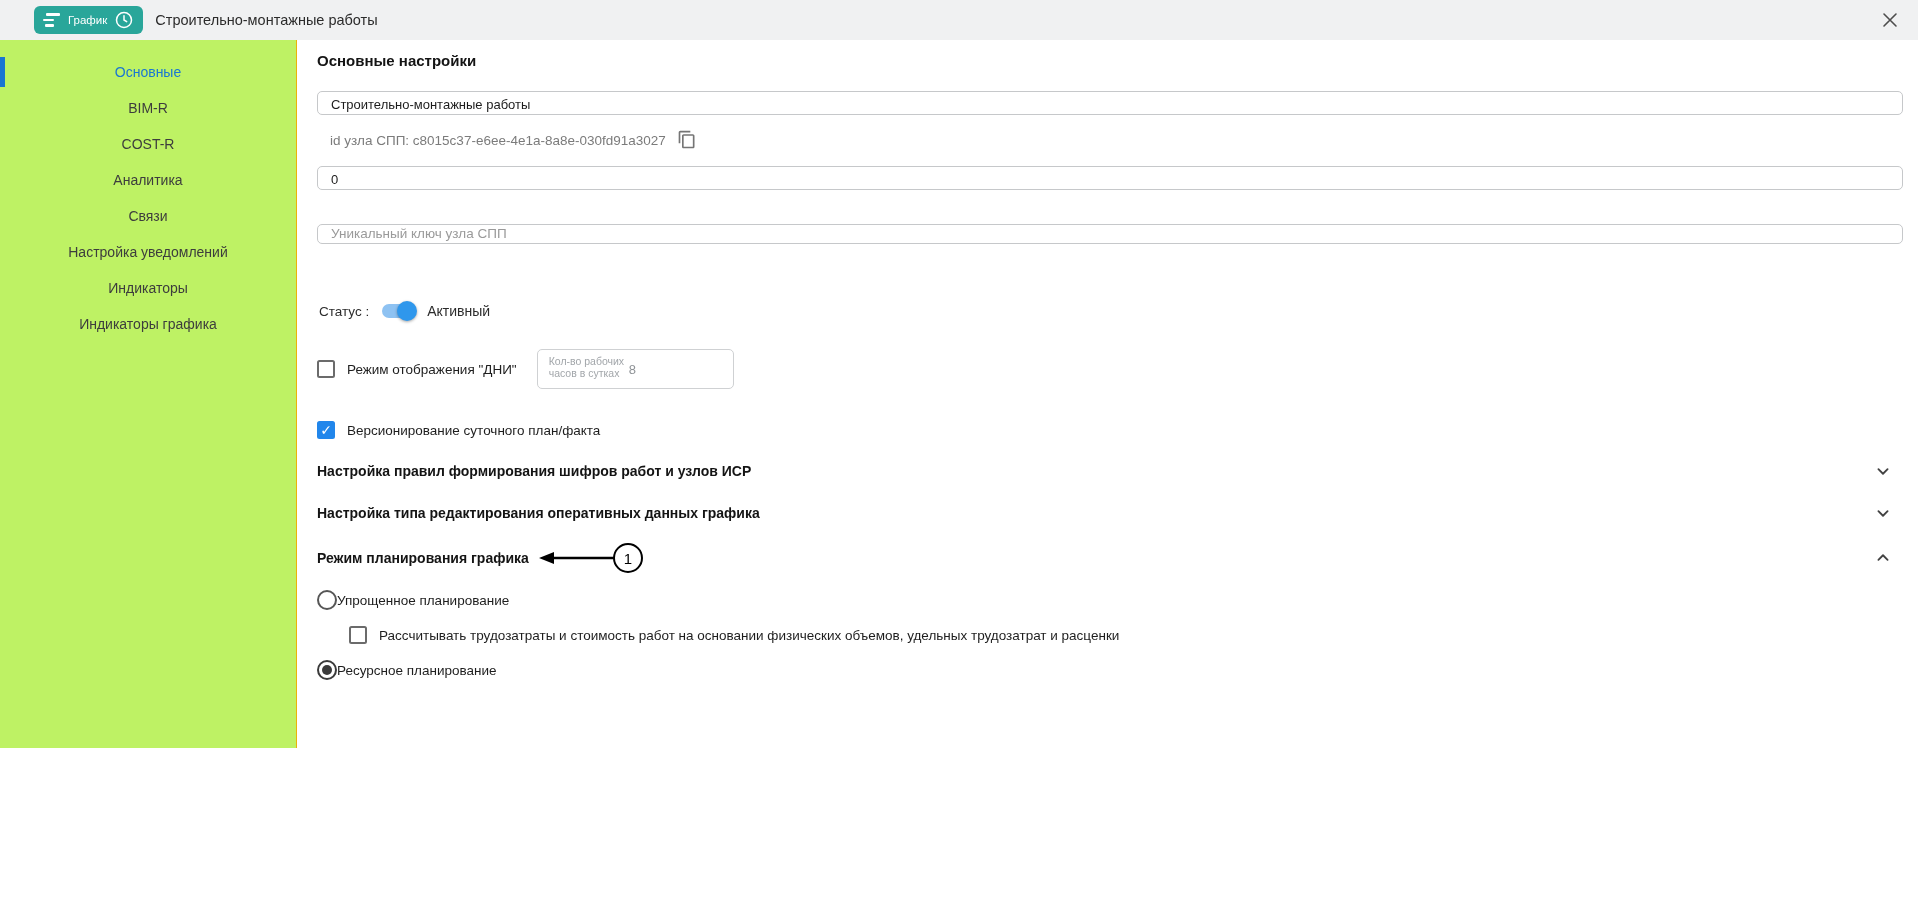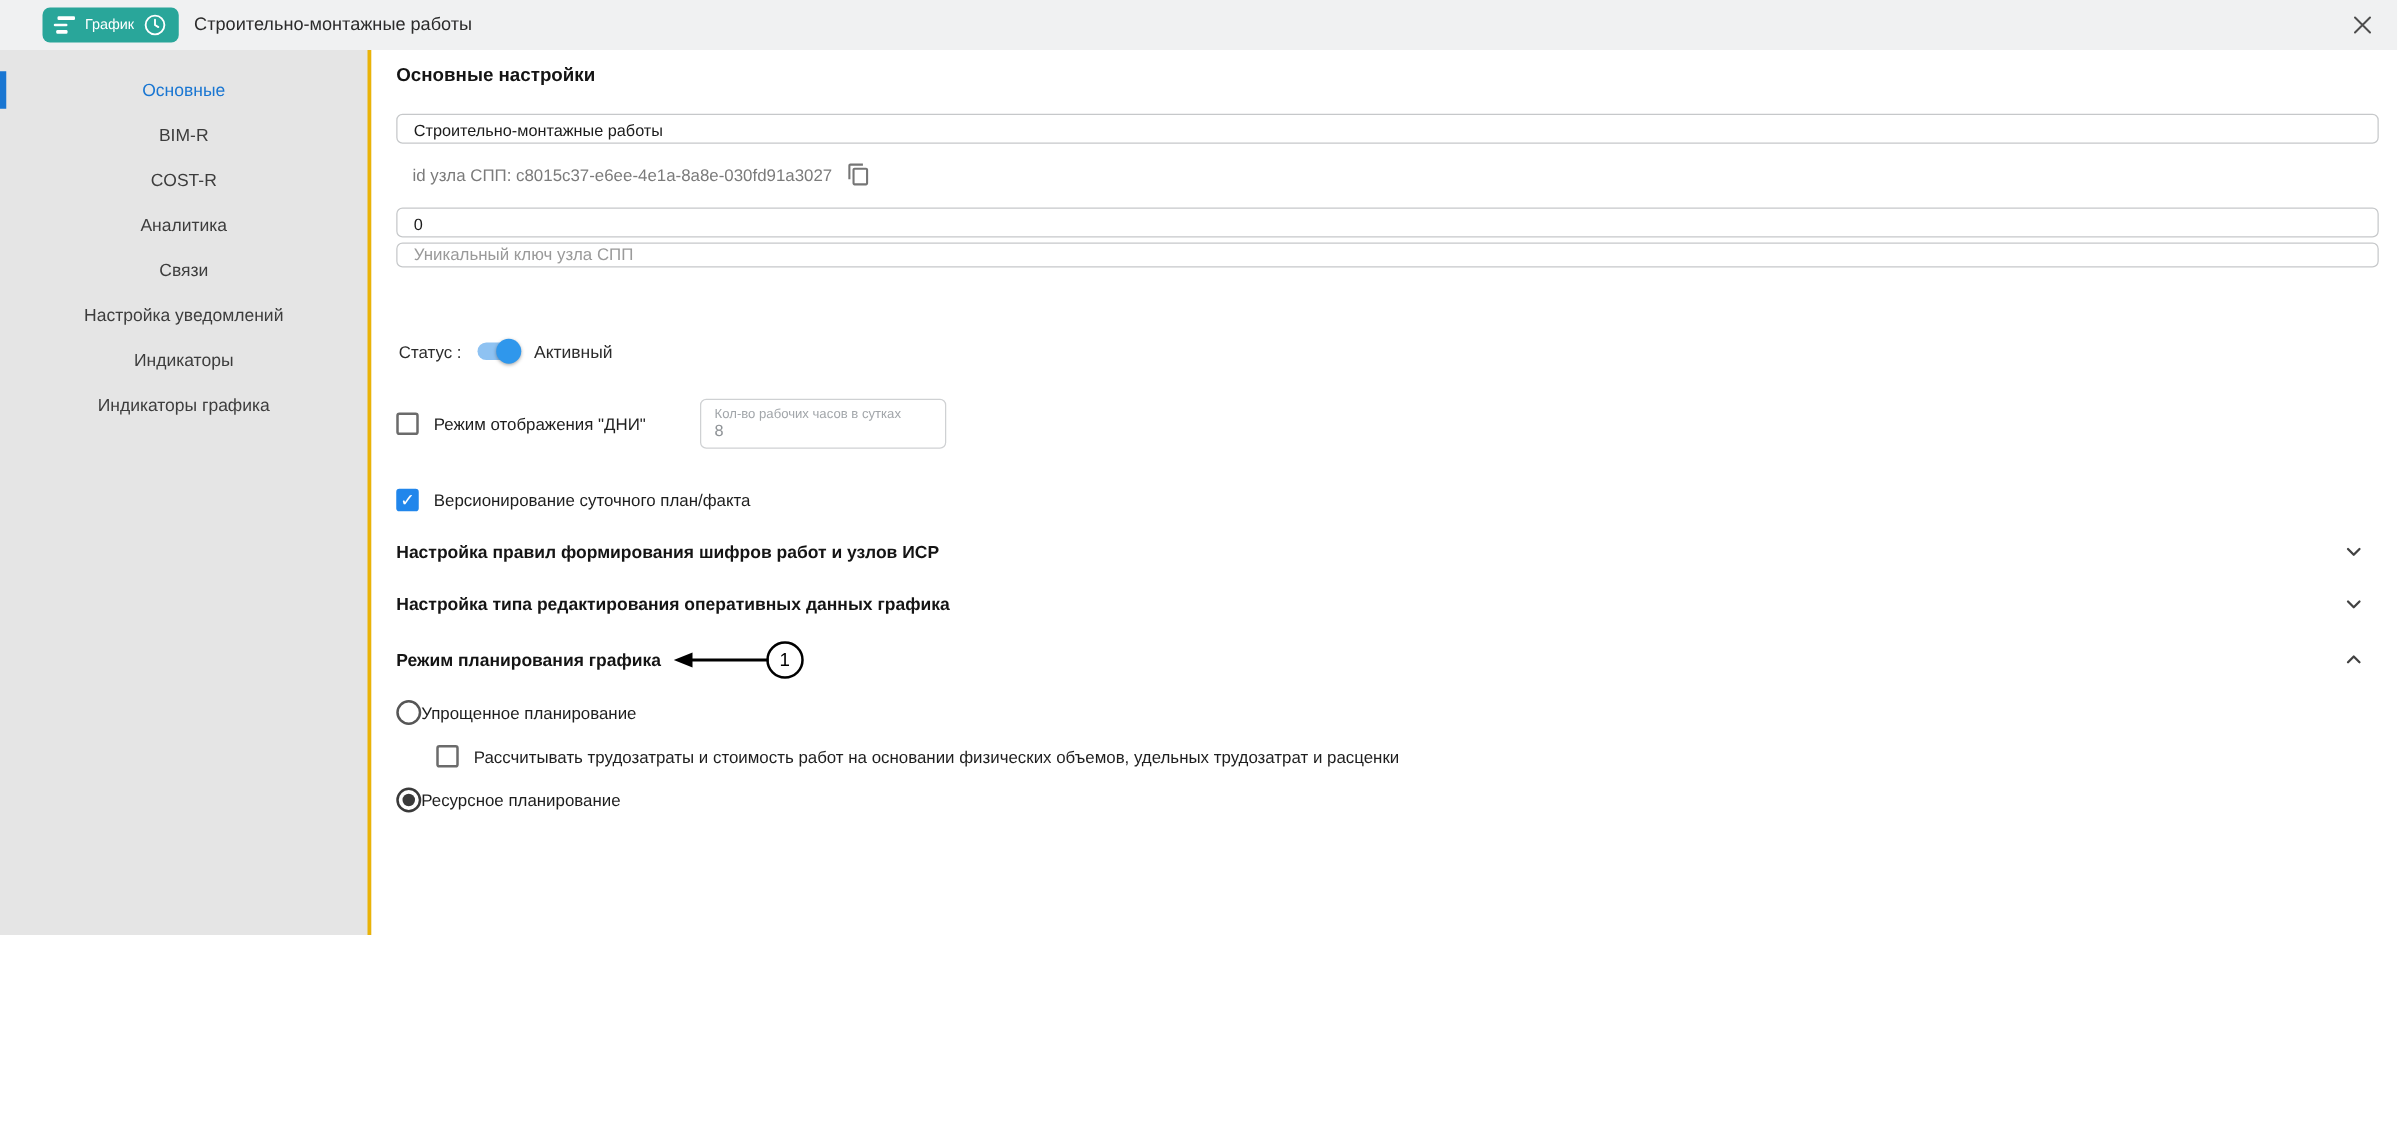--- a/index.html
+++ b/index.html
@@ -15,59 +15,59 @@
   .gantt-icon i:nth-child(1){ top:0;    left:3px; width:14px; }
   .gantt-icon i:nth-child(2){ top:5.5px; left:0;  width:11px; }
   .gantt-icon i:nth-child(3){ top:11px; left:2px; width:9px; }
   .badge-label { color:#fff; font-size:11.5px; }
   .topbar-title { margin-left:12px; font-size:14.5px; color:#2b2b2b; }
   .topbar-spacer { flex:1; }
   .close-btn { width:28px; height:28px; display:flex; align-items:center; justify-content:center; cursor:pointer; }
 
   
   .body-row { flex:1; display:flex; min-height:0; }
-  .sidebar { flex:0 0 297px; background:#e5e5e5; border-right:3px solid #eab308; padding-top:14px; }
+  .sidebar { flex:0 0 297px; background:#bef264; border-right:1px solid #eab308; padding-top:14px; }
   .side-item { position:relative; height:36px; display:flex; align-items:center; justify-content:center; font-size:14px; color:#3d3d3d; cursor:pointer; }
   .side-item.active { color:#1976d2; }
   .side-item.active::before { content:""; position:absolute; left:0; top:3px; bottom:3px; width:5px; background:#1976d2; }
 
   .main { flex:1; padding:12px 15px 0 20px; display:flex; flex-direction:column; }
   .main-title { font-size:15px; font-weight:bold; color:#141414; height:22px; margin-bottom:22px; }
 
   
   .field { border:1px solid #c6c8ca; border-radius:5px; height:38px; padding:4px 13px 0 13px; display:flex; flex-direction:column; justify-content:flex-start; background:#fff; }
   .field-label { font-size:10.5px; color:#8e8e8e; line-height:12px; }
   .field input { border:none; outline:none; font-size:13px; color:#1c1c1c; font-family:inherit; background:transparent; line-height:18px; padding:0; width:100%; }
   .field.placeholder-only { justify-content:center; padding-top:0; }
   .field.placeholder-only input { font-size:13.5px; }
   .field.placeholder-only input::placeholder { color:#9a9a9a; opacity:1; }
 
   .id-row { margin-top:14px; height:24px; display:flex; align-items:center; gap:10px; padding-left:13px; }
   .id-text { font-size:13.5px; color:#7b7b7b; }
   .copy-btn { width:22px; height:22px; display:flex; align-items:center; justify-content:center; cursor:pointer; }
 
   .mt-reserve { margin-top:15px; }
-  .mt-key { margin-top:4px; }
+  .mt-key { margin-top:34px; }
 
   
   .status-row { margin-top:57px; height:24px; display:flex; align-items:center; padding-left:2px; }
   .status-label { font-size:13.5px; color:#2c2c2c; }
   .switch { position:relative; width:36px; height:20px; margin:0 10px 0 12px; cursor:pointer; }
   .switch .track { position:absolute; left:1px; top:3px; width:34px; height:14px; border-radius:7px; background:#8ec2f2; }
   .switch .thumb { position:absolute; right:0; top:0; width:20px; height:20px; border-radius:50%; background:#2f97ec; box-shadow:0 1px 3px rgba(0,0,0,.35); }
   .status-value { font-size:14px; color:#2c2c2c; }
 
   
   .cbx { width:18px; height:18px; border:2px solid #6b6b6b; border-radius:2.5px; background:#fff; flex:0 0 18px; cursor:pointer; }
   .cbx.checked { border-color:#2186eb; background:#2186eb; color:#fff; display:flex; align-items:center; justify-content:center; font-size:14px; font-weight:bold; line-height:1; }
   .chk-row { display:flex; align-items:center; gap:12px; }
   .chk-label { font-size:13.5px; color:#1e1e1e; }
 
   .days-row { margin-top:28px; height:40px; align-items:center; }
-  .hours-field { margin-left:31px; width:197px; height:40px; border:1px solid #cfd1d3; border-radius:5px; padding:5px 11px 4px 11px; display:flex; flex-direction:column; }
+  .hours-field { margin-left:8px; width:197px; height:40px; border:1px solid #cfd1d3; border-radius:5px; padding:5px 11px 4px 11px; display:flex; flex-direction:row; }
   .hours-field .field-label { font-size:10.5px; color:#a2a6aa; }
   .hours-field input { border:none; outline:none; background:transparent; font-size:13px; color:#8f9397; font-family:inherit; padding:0; width:100%; }
 
   .versioning-row { margin-top:32px; height:24px; }
 
   
   .acc-row { display:flex; align-items:center; height:30px; cursor:pointer; }
   .acc-row.first { margin-top:20px; }
   .acc-row.mid { margin-top:18px; }
   .acc-row.last { margin-top:18px; height:32px; }

